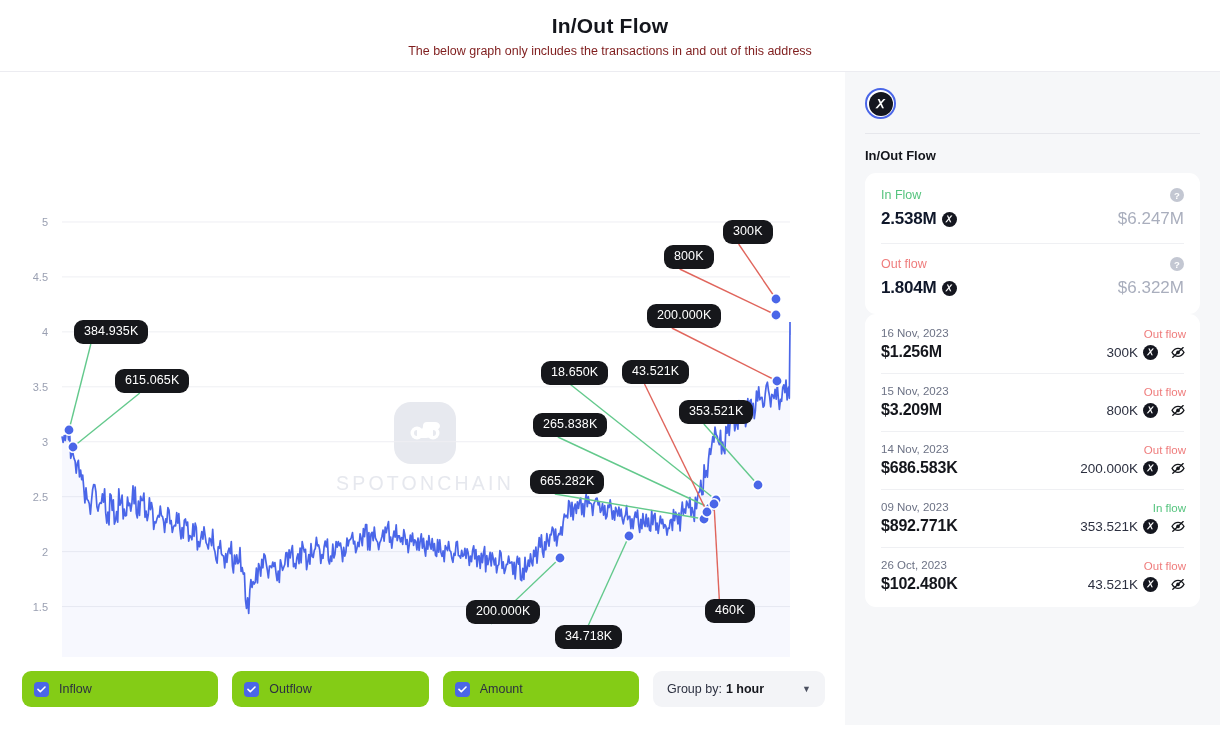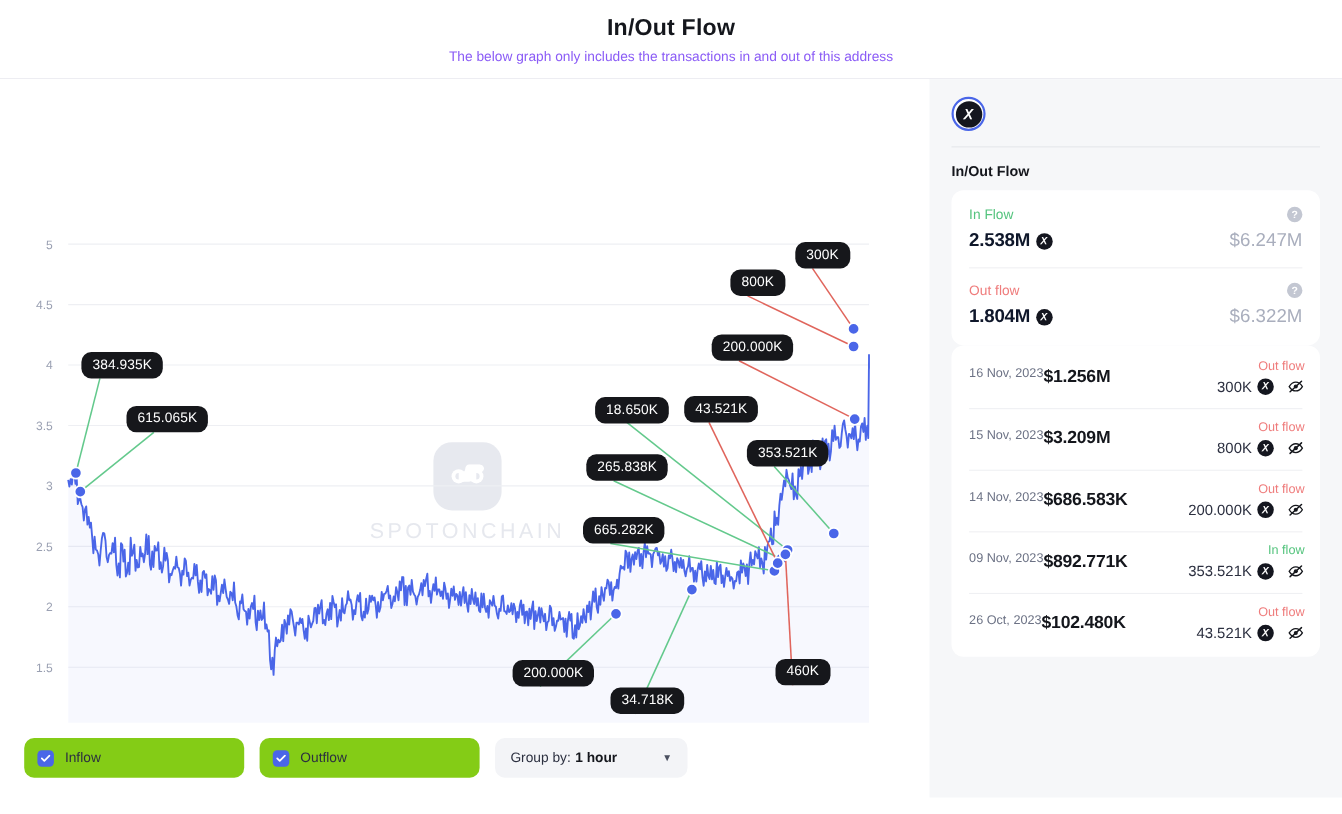--- a/index.html
+++ b/index.html
@@ -11,21 +11,21 @@
     overflow: hidden;
   }
   #app { position: relative; width: 1220px; height: 740px; }
 
   
   .header { width: 1220px; padding-top: 14px; text-align: center; background: #fff; }
   .header h1 {
     font-size: 21px; font-weight: bold; letter-spacing: .2px; color: #14161c;
   }
   .header .sub {
-    font-size: 12.5px; color: #8b5cf6; margin-top: 6px; font-weight: 500;
+    font-size: 12.5px; color: #7f1d1d; margin-top: 6px; font-weight: 500;
   }
   .hdr-divider { margin-top: 13px; height: 1px; background: #ececf1; width: 1220px; }
 
   
   .main { display: flex; width: 1220px; height: 661px; }
   .chart-pane { position: relative; width: 845px; height: 661px; background: #fff; }
   .side-pane { position: relative; width: 375px; height: 653px; background: #f6f7f9; }
 
   
   .chart-wrap { position: relative; width: 845px; height: 585px; }
@@ -105,21 +105,21 @@
   .tok-sm {
     width: 15px; height: 15px; border-radius: 50%; background: #14161f;
     display: inline-flex; align-items: center; justify-content: center;
     color: #fff; font-size: 8.5px; font-weight: bold; font-style: italic;
     margin-left: 5px; flex: none;
   }
   .flow-usd { margin-left: auto; font-size: 17px; color: #a9aebd; font-weight: 500; }
   .card-sep { height: 1px; background: #eff0f3; margin: 0 16px; }
 
   .node-row { display: flex; align-items: center; padding: 11px 14px 12px 16px; }
-  .node-left { display: flex; flex-direction: row; }
+  .node-left { display: flex; flex-direction: column; }
   .node-date { font-size: 11.5px; color: #6c7285; margin-bottom: 4px; }
   .node-usd { font-size: 16px; font-weight: bold; color: #14161c; letter-spacing: -.2px; }
   .node-right { margin-left: auto; display: flex; flex-direction: column; align-items: flex-end; }
   .node-dir { font-size: 11.5px; font-weight: 500; margin-bottom: 4px; }
   .node-amt-wrap { display: flex; align-items: center; }
   .node-amt { font-size: 13.5px; color: #2c3040; }
   .eye-off { margin-left: 12px; width: 16px; height: 16px; flex: none; }
 </style>
 </head>
 <body>
@@ -242,20 +242,28 @@
           <span class="chk-label">Inflow</span>
         </div>
         <div class="chk-box">
           <span class="chk">
             <svg width="9" height="7" viewBox="0 0 9 7">
                 <path d="M1 3.4 3.3 5.7 8 1" stroke="#fff" stroke-width="1.6" fill="none" stroke-linecap="round" stroke-linejoin="round"></path>
               </svg>
           </span>
           <span class="chk-label">Outflow</span>
         </div>
+        <div class="chk-box">
+          <span class="chk">
+            <svg width="9" height="7" viewBox="0 0 9 7">
+                <path d="M1 3.4 3.3 5.7 8 1" stroke="#fff" stroke-width="1.6" fill="none" stroke-linecap="round" stroke-linejoin="round"></path>
+              </svg>
+          </span>
+          <span class="chk-label">Amount</span>
+        </div>
         <div class="groupby">
           <span>Group by:</span>
           <span class="gb-val">1 hour</span>
           <span class="caret">▼</span>
         </div>
       </div>
     </div>
 
     <div class="side-pane">
       <div class="sp-inner">

